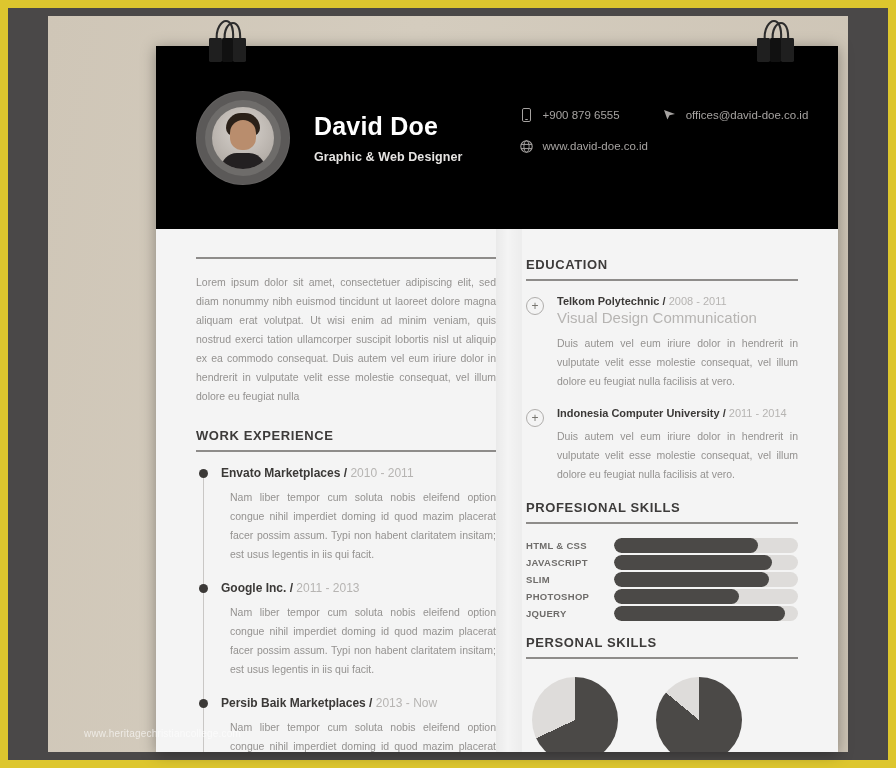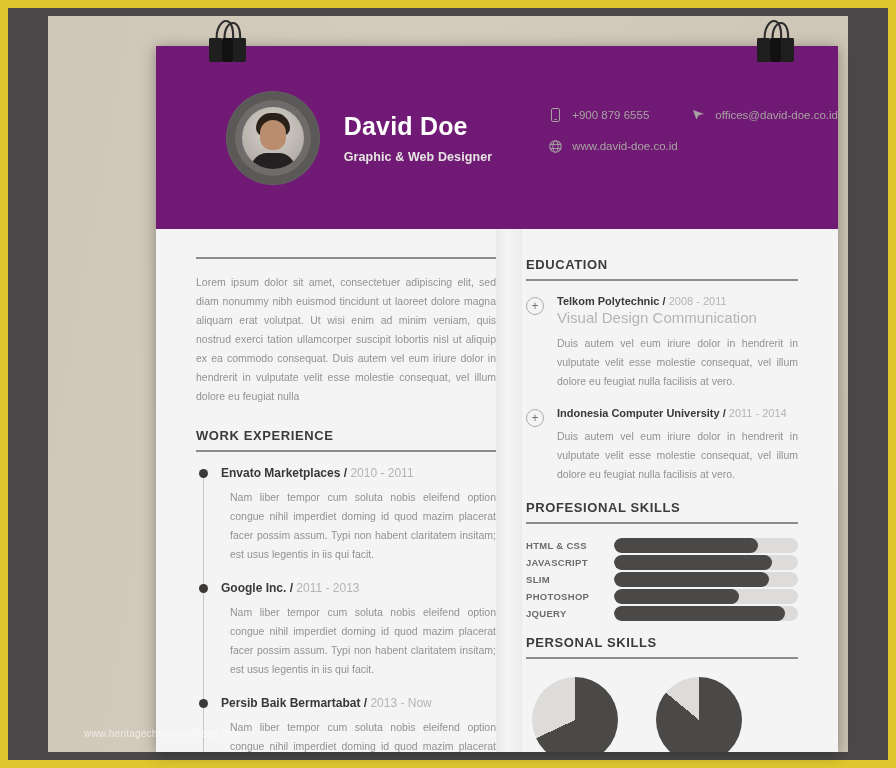--- a/index.html
+++ b/index.html
@@ -32,24 +32,23 @@
     position: absolute;
     left: 108px; top: 30px; width: 682px; bottom: 0;
     background: #f4f4f4;
     box-shadow: 0 2px 14px rgba(0,0,0,.35);
     overflow: hidden;
   }
   
   #header {
     position: relative;
     height: 183px;
-    background: #701a75;
+    background: #000000;
     display: flex; align-items: center;
     padding-left: 40px;
-    justify-content: flex-end;
   }
   
   .avatar-wrap {
     width: 94px; height: 94px;
     border-radius: 50%;
     background: #5b5958;
     display: flex; align-items: center; justify-content: center;
     flex: none;
     box-shadow: inset 0 0 0 1px rgba(255,255,255,.05);
   }
@@ -282,21 +281,21 @@
                 </div>
                 <div class="tl-item">
                   <div class="tl-head">
                     <span class="tl-org">Google Inc. /</span>
                     <span class="tl-date">2011 - 2013</span>
                   </div>
                   <div class="tl-body">Nam liber tempor cum soluta nobis eleifend option congue nihil imperdiet doming id quod mazim placerat facer possim assum. Typi non habent claritatem insitam; est usus legentis in iis qui facit.</div>
                 </div>
                 <div class="tl-item">
                   <div class="tl-head">
-                    <span class="tl-org">Persib Baik Bermartabat /</span>
+                    <span class="tl-org">Persib Baik Marketplaces /</span>
                     <span class="tl-date">2013 - Now</span>
                   </div>
                   <div class="tl-body">Nam liber tempor cum soluta nobis eleifend option congue nihil imperdiet doming id quod mazim placerat facer possim assum. Typi non habent claritatem insitam; est usus legentis in iis qui facit.</div>
                 </div>
               </div>
             </div>
           </div>
 
           <div id="col-right">
 

